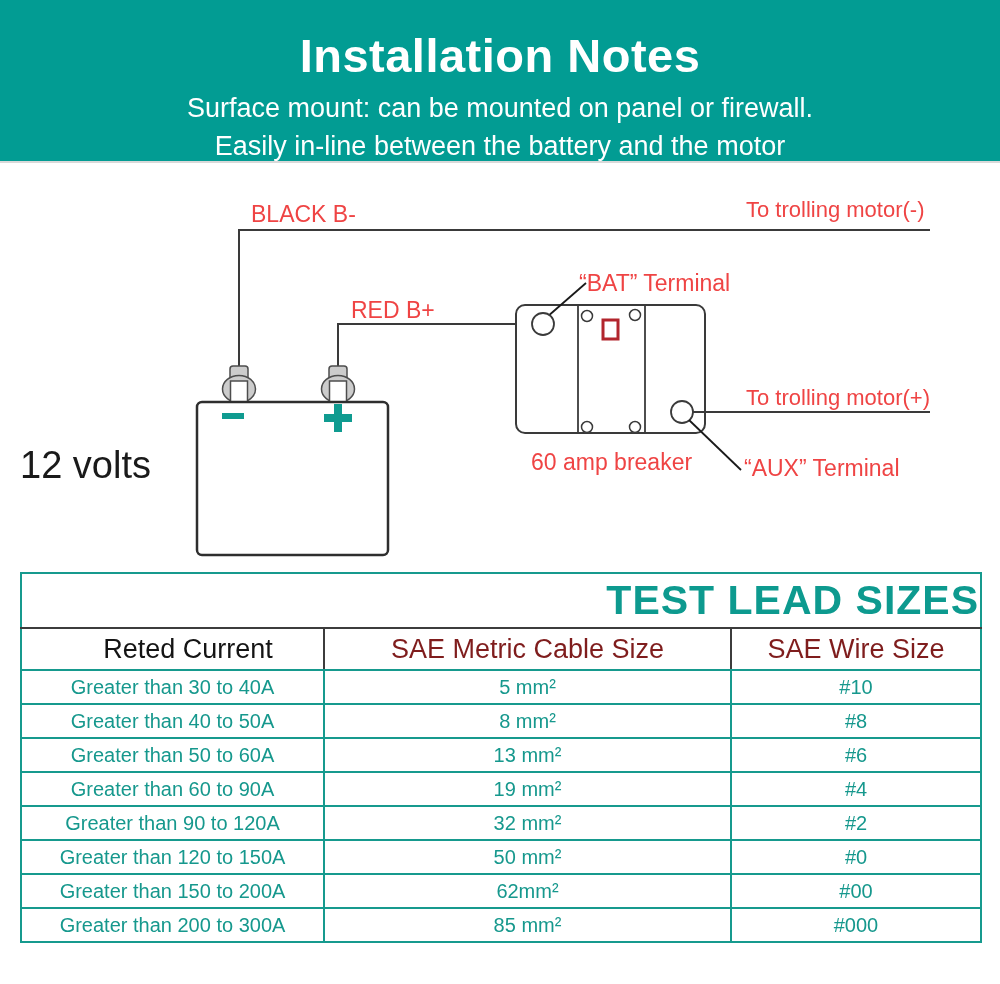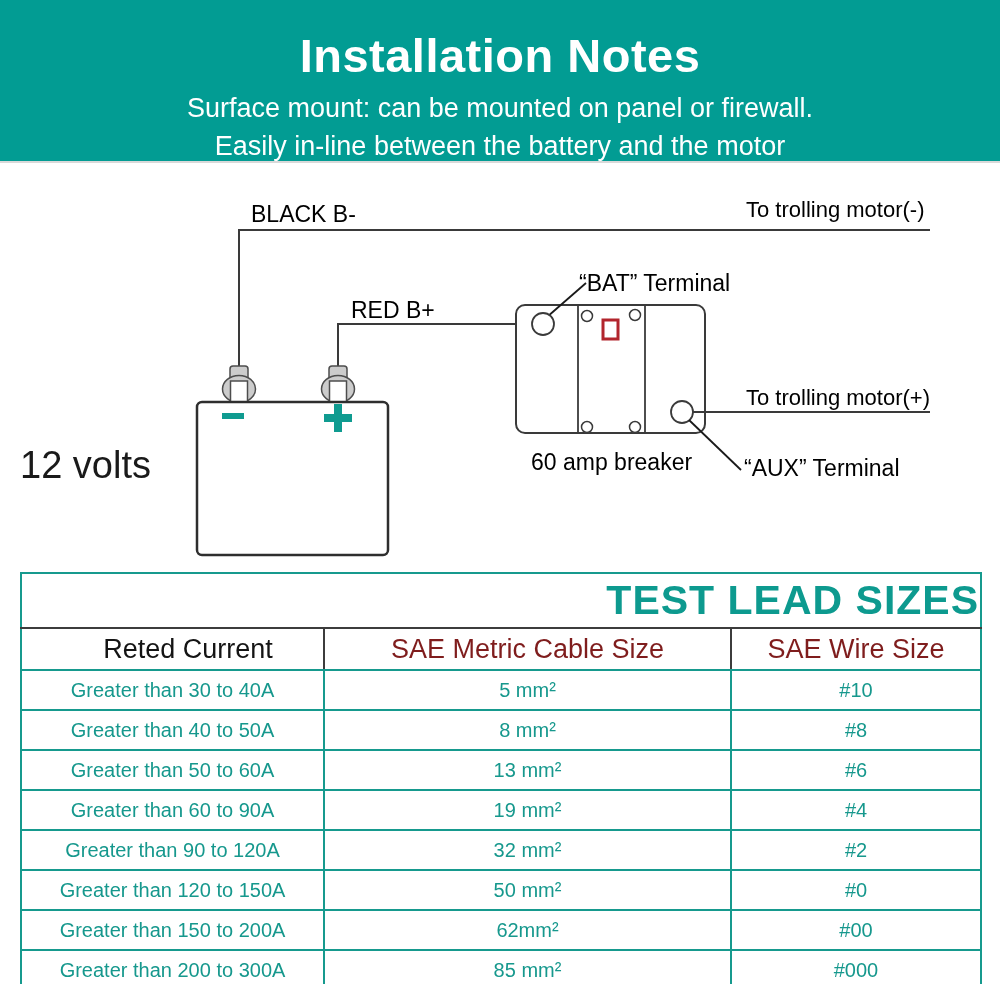--- a/index.html
+++ b/index.html
@@ -34,21 +34,21 @@
   .hero-sub {
     font-size: 27px;
     line-height: 31px;
   }
   .hero-sub.first { margin-top: 7px; }
 
   
   .diagram-svg { position: absolute; left: 0; top: 0; }
   .dlabel {
     position: absolute;
-    color: #000000;
+    color: #ef4444;
     font-size: 23px;
     white-space: nowrap;
   }
   .volts-label {
     position: absolute;
     color: #1a1a1a;
     font-size: 38px;
     white-space: nowrap;
   }
 
@@ -76,21 +76,21 @@
     height: 42px;
     font-weight: normal;
     font-size: 27px;
     text-align: center;
     vertical-align: middle;
     border-bottom: 2px solid #169a8e;
   }
   .tbl-head .col-current { color: #141414; padding-left: 32px; }
   .tbl-head .col-metric, .tbl-head .col-wire { color: #7f1d1d; border-left: 2px solid #3c3c3c; }
   .lead-table tbody td {
-    height: 40px;
+    height: 34px;
     font-size: 20px;
     color: #16988d;
     text-align: center;
     vertical-align: middle;
     border-bottom: 2px solid #169a8e;
   }
   .lead-table tbody td + td { border-left: 2px solid #169a8e; }
 </style>
 </head>
 <body>

